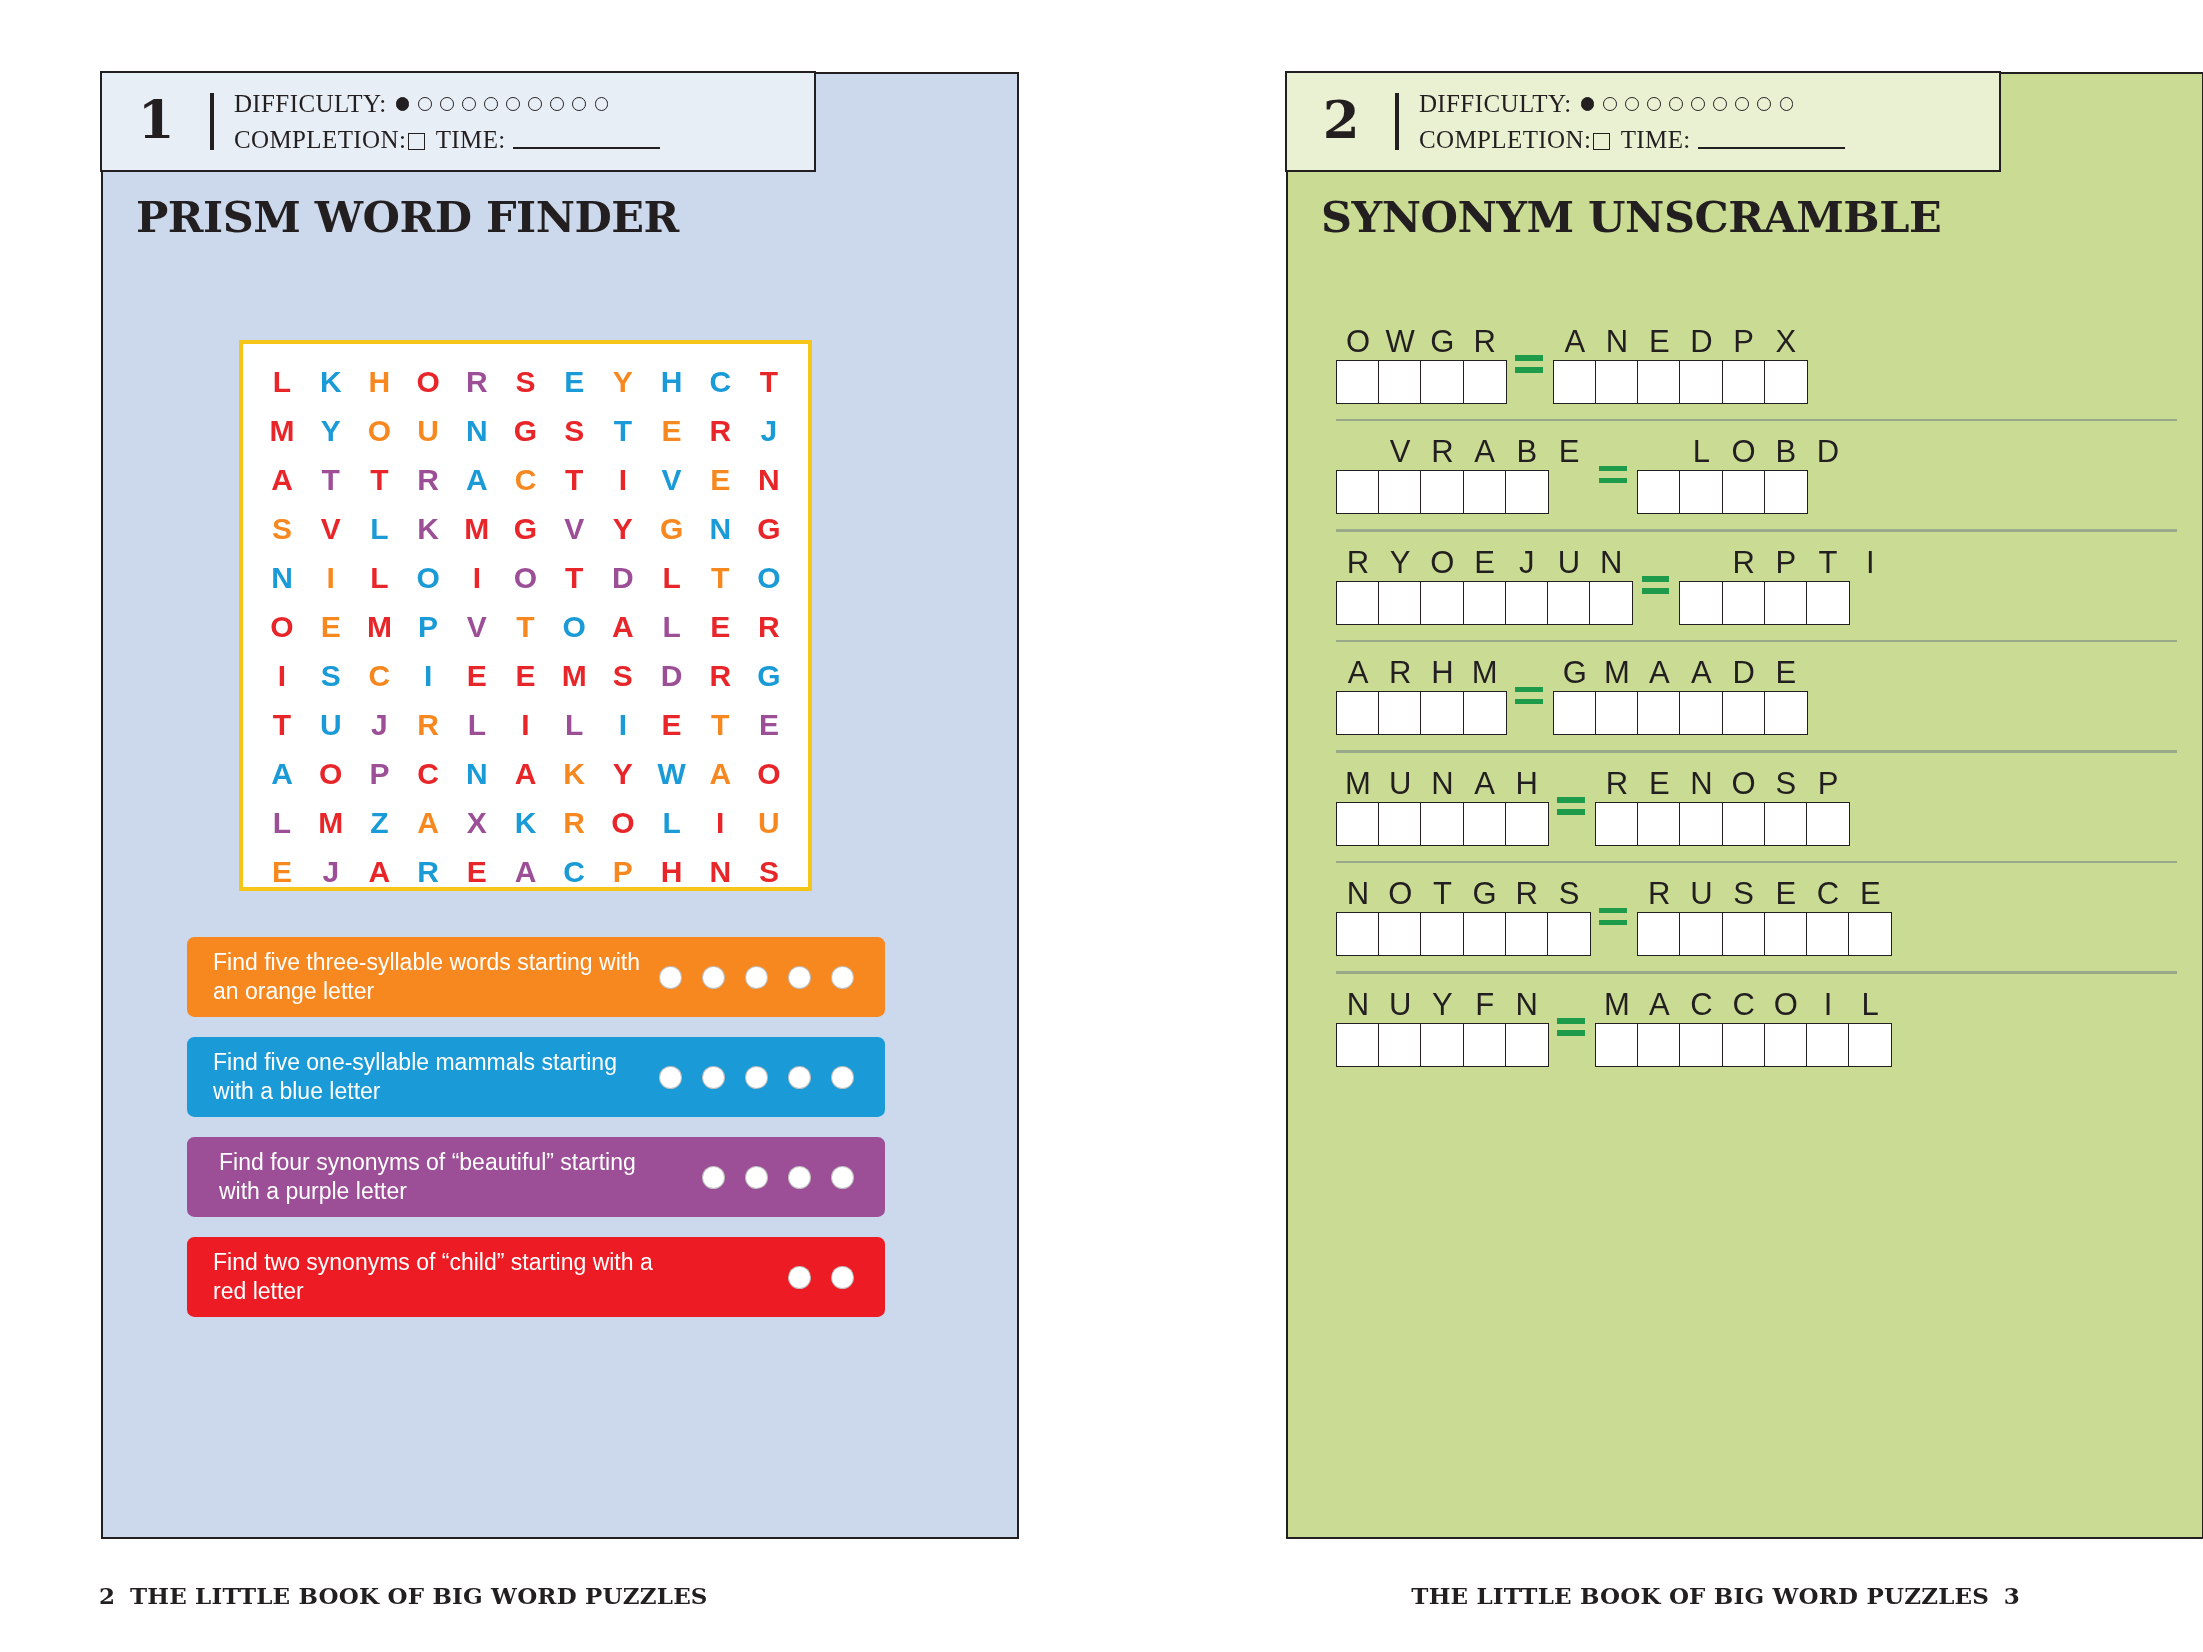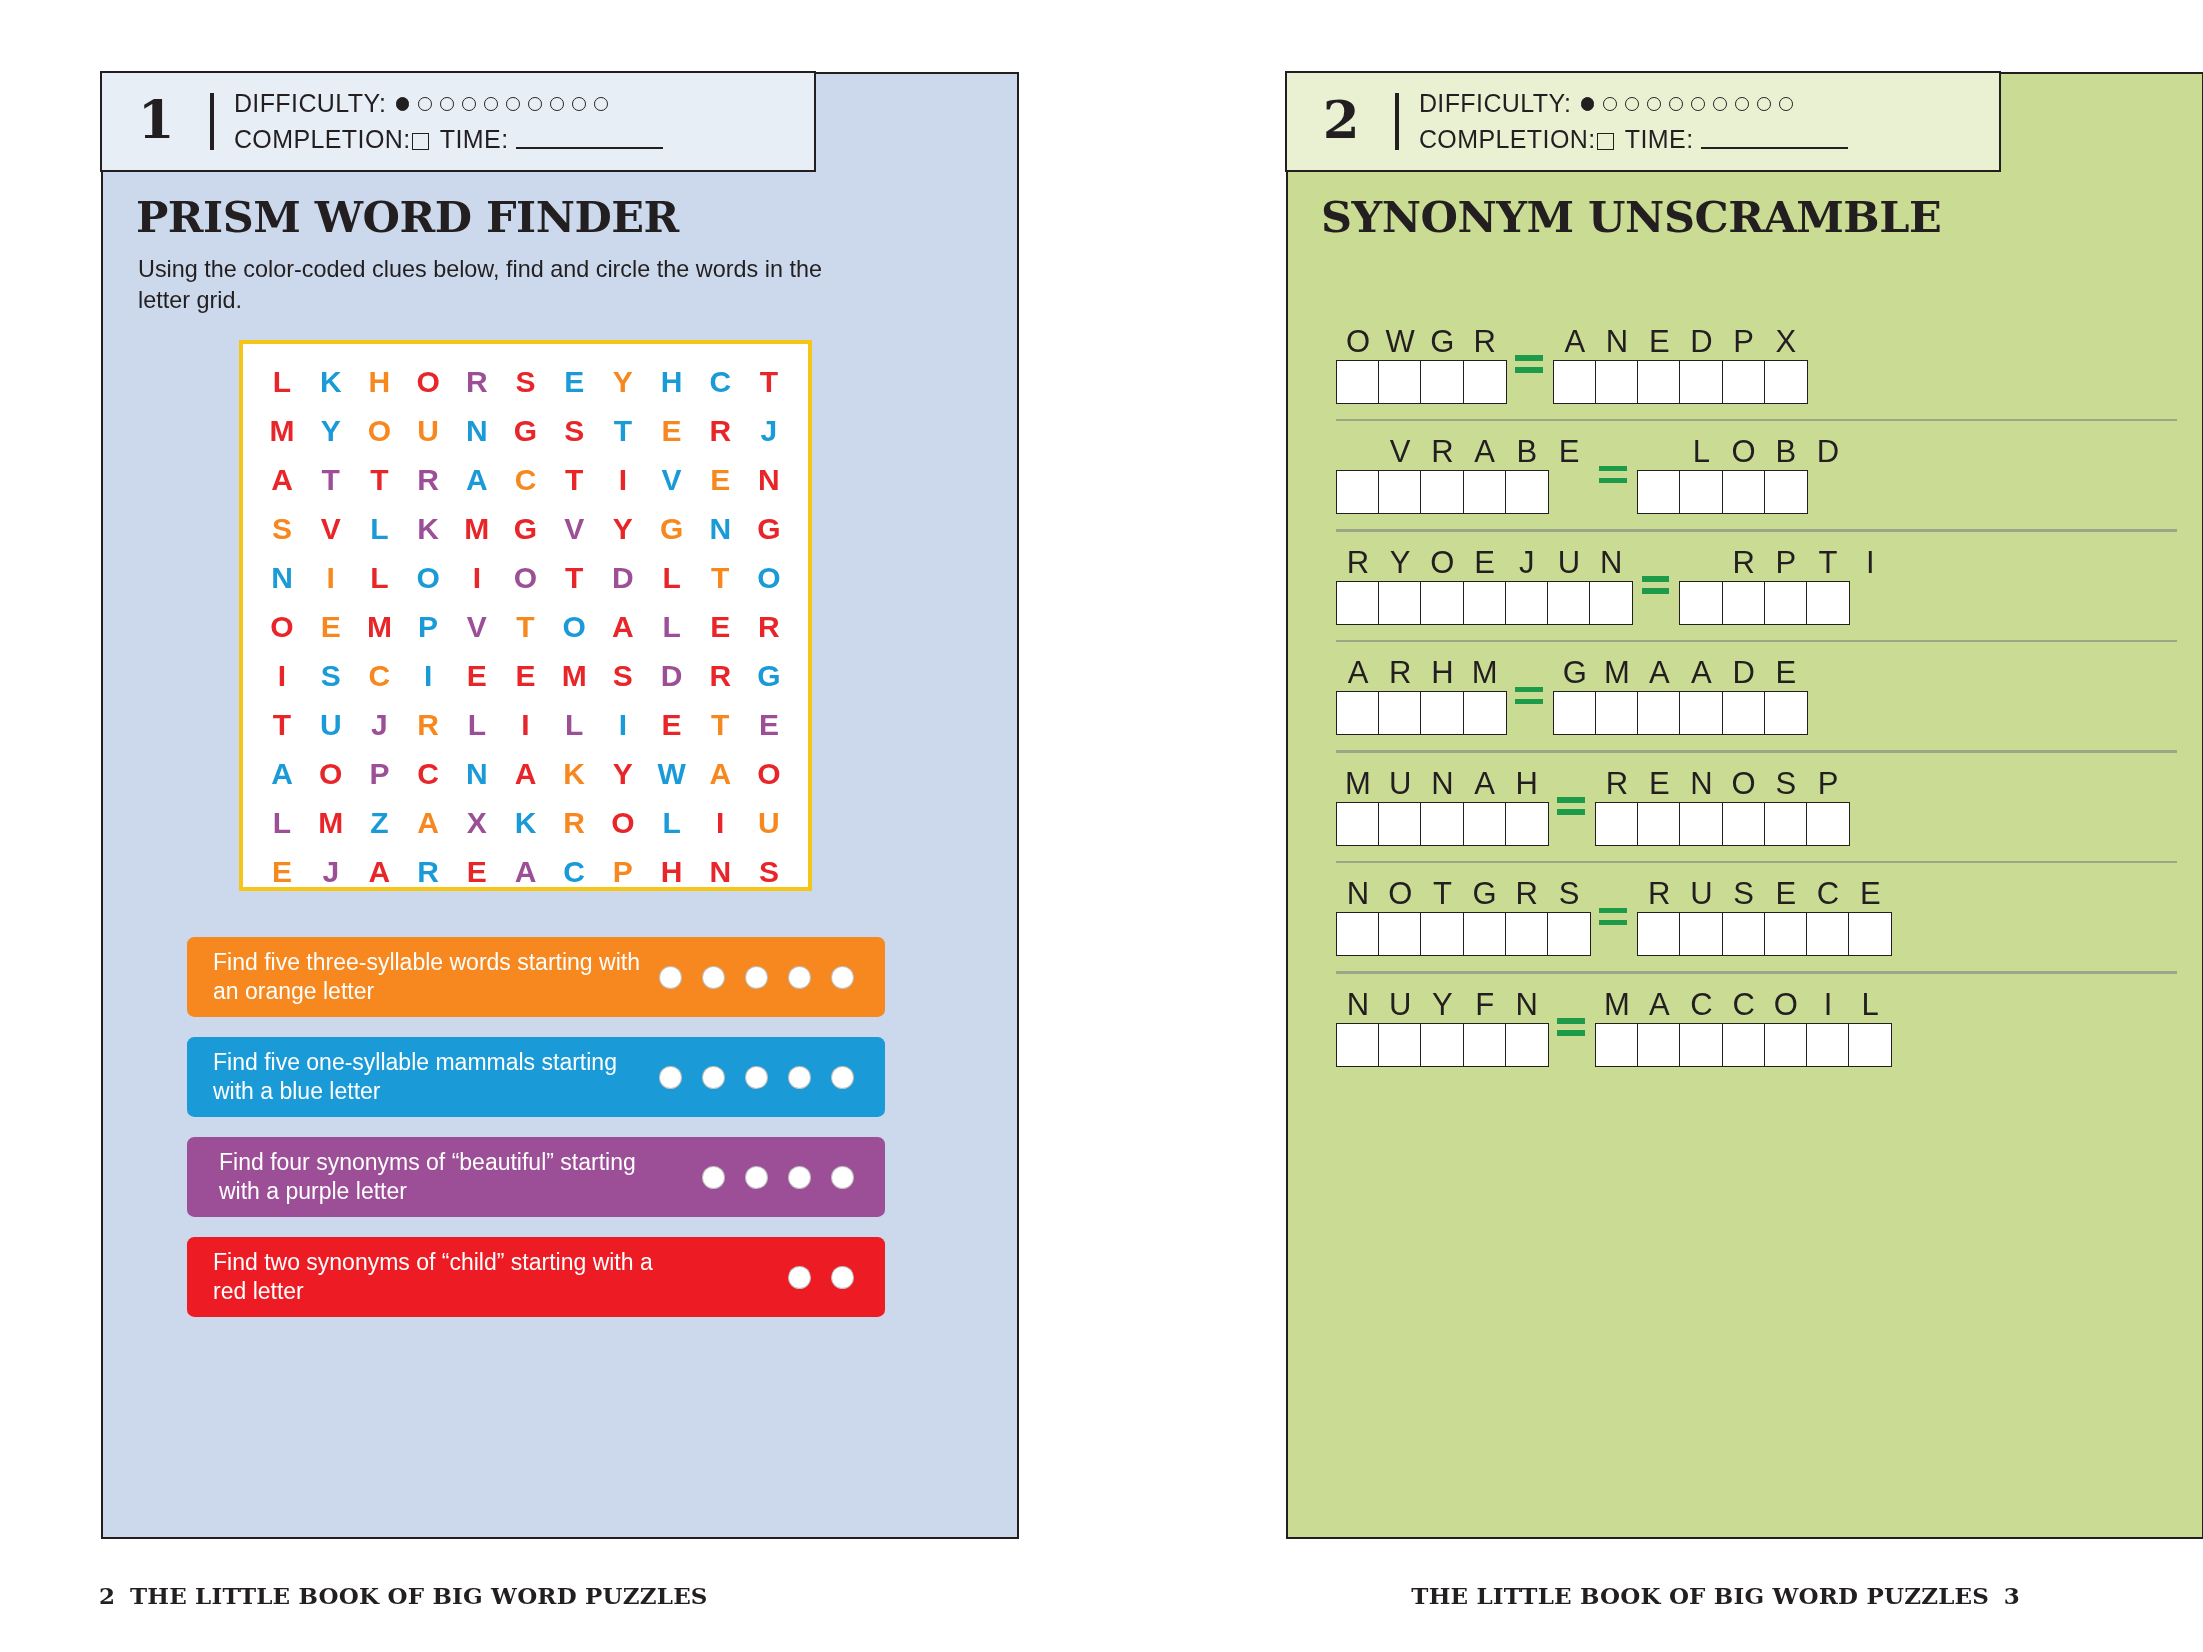--- a/index.html
+++ b/index.html
@@ -74,21 +74,21 @@
     width: 3.7px;
     height: 57px;
     background: #231f20;
     margin-right: 20px;
   }
   .hdr-lines {
     font-size: 25px;
     color: #231f20;
     letter-spacing: 0.4px;
     line-height: 1.42;
-    font-family: Liberation Sans, sans-serif;
+    font-family: Liberation Serif, serif;
   }
   .hdr-row { display: flex; align-items: center; white-space: nowrap; }
   .dots { display: inline-flex; align-items: center; margin-left: 9.2px; gap: 8.3px; }
   .dot {
     width: 13.8px; height: 13.8px; border-radius: 50%;
     border: 1.8px solid #231f20; box-sizing: border-box;
   }
   .dot.filled { background: #231f20; }
   .chk {
     display: inline-block;
@@ -292,21 +292,20 @@
           <div class="hdr-row">
             <span>COMPLETION:</span>
             <span class="chk"></span>
             <span>TIME:</span>
             <span class="time-line"></span>
           </div>
         </div>
       </div>
 
       <div class="title">PRISM WORD FINDER</div>
-      <div class="instr">Using the color-coded clues below, find and circle the words in the letter grid.</div>
 
       <div class="gridbox">
         <div class="grid" id="wordgrid" style="grid-template-columns: repeat(11, 1fr);">
             <div class="cell c-red">L</div>
             <div class="cell c-blue">K</div>
             <div class="cell c-orange">H</div>
             <div class="cell c-red">O</div>
             <div class="cell c-purple">R</div>
             <div class="cell c-red">S</div>
             <div class="cell c-blue">E</div>

